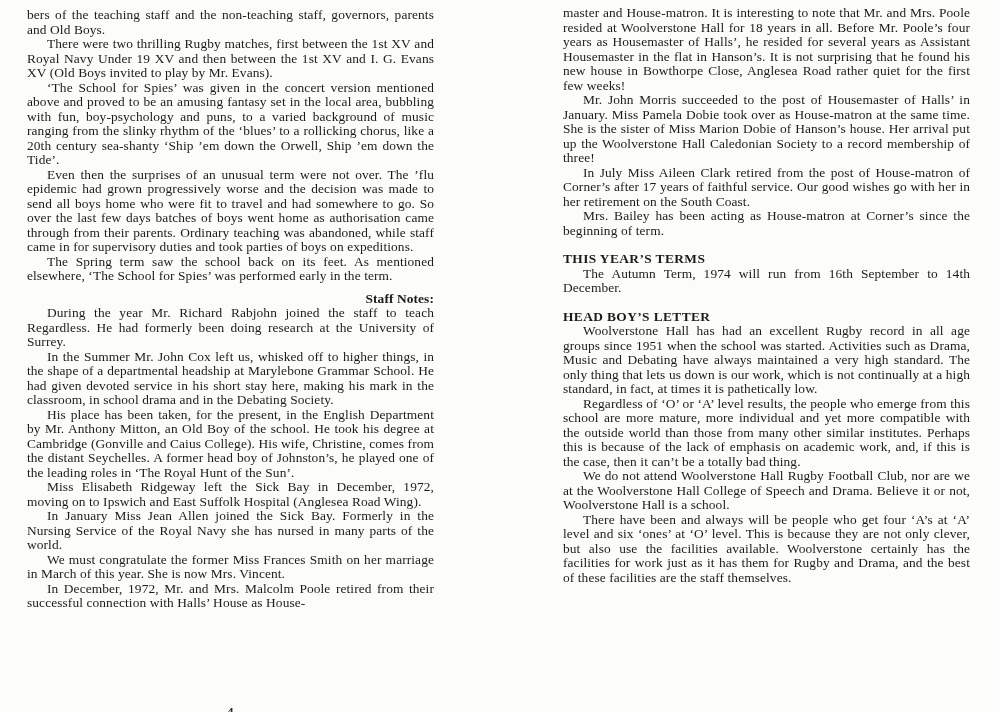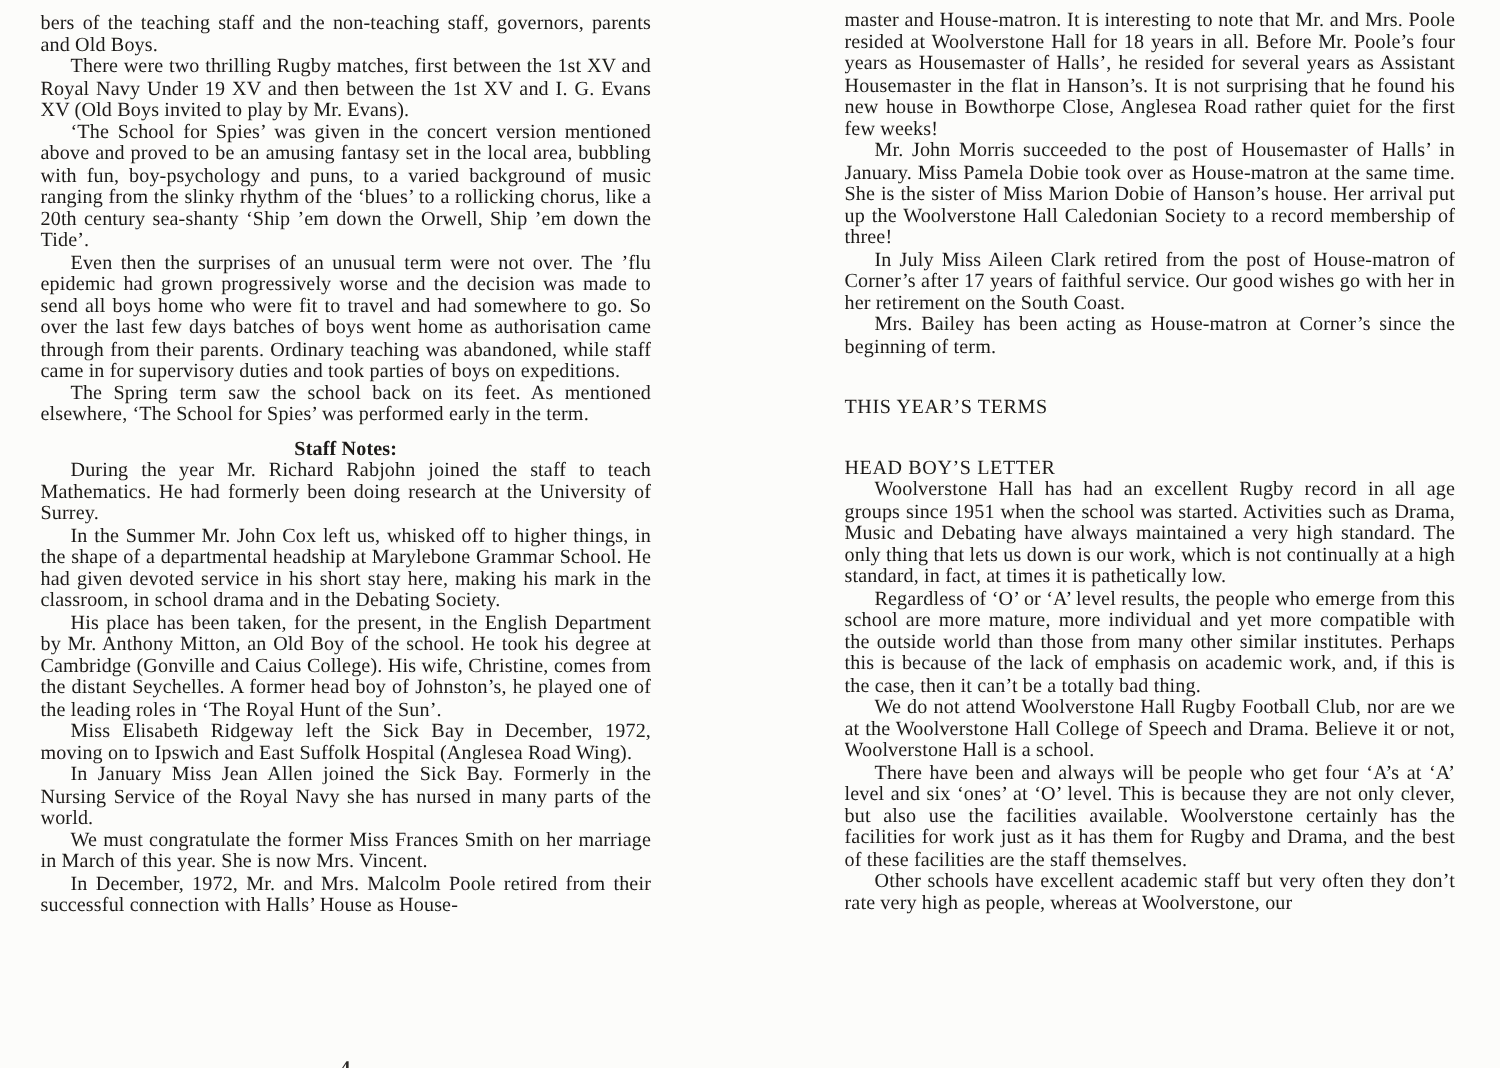--- a/index.html
+++ b/index.html
@@ -36,26 +36,26 @@
     margin: 0;
     text-indent: 20px;
   }
   .para-flush {
     margin: 0;
     text-indent: 0;
   }
   .heading {
     margin: 8px 0 0 0;
     font-weight: bold;
-    text-align: center;
+    text-align: right;
     text-indent: 0;
   }
   .heading-caps {
-    margin: 26px 0 0 0;
-    font-weight: normal;
+    margin: 14px 0 0 0;
+    font-weight: bold;
     text-align: left;
     text-indent: 0;
     letter-spacing: 0.4px;
   }
   .page-number-clip {
     position: absolute;
     left: 227px;
     top: 704px;
     width: 14px;
     height: 8px;
@@ -70,38 +70,38 @@
 
 <div class="page">
 
   <div class="col col-left">
     <p class="para-flush">bers of the teaching staff and the non-teaching staff, governors, parents and Old Boys.</p>
     <p class="para">There were two thrilling Rugby matches, first between the 1st XV and Royal Navy Under 19 XV and then between the 1st XV and I. G. Evans XV (Old Boys invited to play by Mr. Evans).</p>
     <p class="para">‘The School for Spies’ was given in the concert version mentioned above and proved to be an amusing fantasy set in the local area, bubbling with fun, boy-psychology and puns, to a varied background of music ranging from the slinky rhythm of the ‘blues’ to a rollicking chorus, like a 20th century sea-shanty ‘Ship ’em down the Orwell, Ship ’em down the Tide’.</p>
     <p class="para">Even then the surprises of an unusual term were not over. The ’flu epidemic had grown progressively worse and the decision was made to send all boys home who were fit to travel and had somewhere to go. So over the last few days batches of boys went home as authorisation came through from their parents. Ordinary teaching was abandoned, while staff came in for supervisory duties and took parties of boys on expeditions.</p>
     <p class="para">The Spring term saw the school back on its feet. As mentioned elsewhere, ‘The School for Spies’ was performed early in the term.</p>
     <p class="heading">Staff Notes:</p>
-    <p class="para">During the year Mr. Richard Rabjohn joined the staff to teach Mathematics. He had formerly been doing research at the University of Surrey.</p>
+    <p class="para">During the year Mr. Richard Rabjohn joined the staff to teach Regardless. He had formerly been doing research at the University of Surrey.</p>
     <p class="para">In the Summer Mr. John Cox left us, whisked off to higher things, in the shape of a departmental headship at Marylebone Grammar School. He had given devoted service in his short stay here, making his mark in the classroom, in school drama and in the Debating Society.</p>
     <p class="para">His place has been taken, for the present, in the English Department by Mr. Anthony Mitton, an Old Boy of the school. He took his degree at Cambridge (Gonville and Caius College). His wife, Christine, comes from the distant Seychelles. A former head boy of Johnston’s, he played one of the leading roles in ‘The Royal Hunt of the Sun’.</p>
     <p class="para">Miss Elisabeth Ridgeway left the Sick Bay in December, 1972, moving on to Ipswich and East Suffolk Hospital (Anglesea Road Wing).</p>
     <p class="para">In January Miss Jean Allen joined the Sick Bay. Formerly in the Nursing Service of the Royal Navy she has nursed in many parts of the world.</p>
     <p class="para">We must congratulate the former Miss Frances Smith on her marriage in March of this year. She is now Mrs. Vincent.</p>
     <p class="para">In December, 1972, Mr. and Mrs. Malcolm Poole retired from their successful connection with Halls’ House as House-</p>
   </div>
 
   <div class="col col-right">
     <p class="para-flush">master and House-matron. It is interesting to note that Mr. and Mrs. Poole resided at Woolverstone Hall for 18 years in all. Before Mr. Poole’s four years as Housemaster of Halls’, he resided for several years as Assistant Housemaster in the flat in Hanson’s. It is not surprising that he found his new house in Bowthorpe Close, Anglesea Road rather quiet for the first few weeks!</p>
     <p class="para">Mr. John Morris succeeded to the post of Housemaster of Halls’ in January. Miss Pamela Dobie took over as House-matron at the same time. She is the sister of Miss Marion Dobie of Hanson’s house. Her arrival put up the Woolverstone Hall Caledonian Society to a record membership of three!</p>
     <p class="para">In July Miss Aileen Clark retired from the post of House-matron of Corner’s after 17 years of faithful service. Our good wishes go with her in her retirement on the South Coast.</p>
     <p class="para">Mrs. Bailey has been acting as House-matron at Corner’s since the beginning of term.</p>
     <p class="heading-caps">THIS YEAR’S TERMS</p>
+    <p class="para">The Autumn Term, 1974 will run from 16th September to 14th December.</p>
     <p class="heading-caps">HEAD BOY’S LETTER</p>
     <p class="para">Woolverstone Hall has had an excellent Rugby record in all age groups since 1951 when the school was started. Activities such as Drama, Music and Debating have always maintained a very high standard. The only thing that lets us down is our work, which is not continually at a high standard, in fact, at times it is pathetically low.</p>
     <p class="para">Regardless of ‘O’ or ‘A’ level results, the people who emerge from this school are more mature, more individual and yet more compatible with the outside world than those from many other similar institutes. Perhaps this is because of the lack of emphasis on academic work, and, if this is the case, then it can’t be a totally bad thing.</p>
     <p class="para">We do not attend Woolverstone Hall Rugby Football Club, nor are we at the Woolverstone Hall College of Speech and Drama. Believe it or not, Woolverstone Hall is a school.</p>
     <p class="para">There have been and always will be people who get four ‘A’s at ‘A’ level and six ‘ones’ at ‘O’ level. This is because they are not only clever, but also use the facilities available. Woolverstone certainly has the facilities for work just as it has them for Rugby and Drama, and the best of these facilities are the staff themselves.</p>
-    <p class="para">Other schools have excellent academic staff but very often they don’t rate very high as people, whereas at Woolverstone, our</p>
   </div>
 
   <div class="page-number-clip">4</div>
 
 </div>
 
 </body></html>

